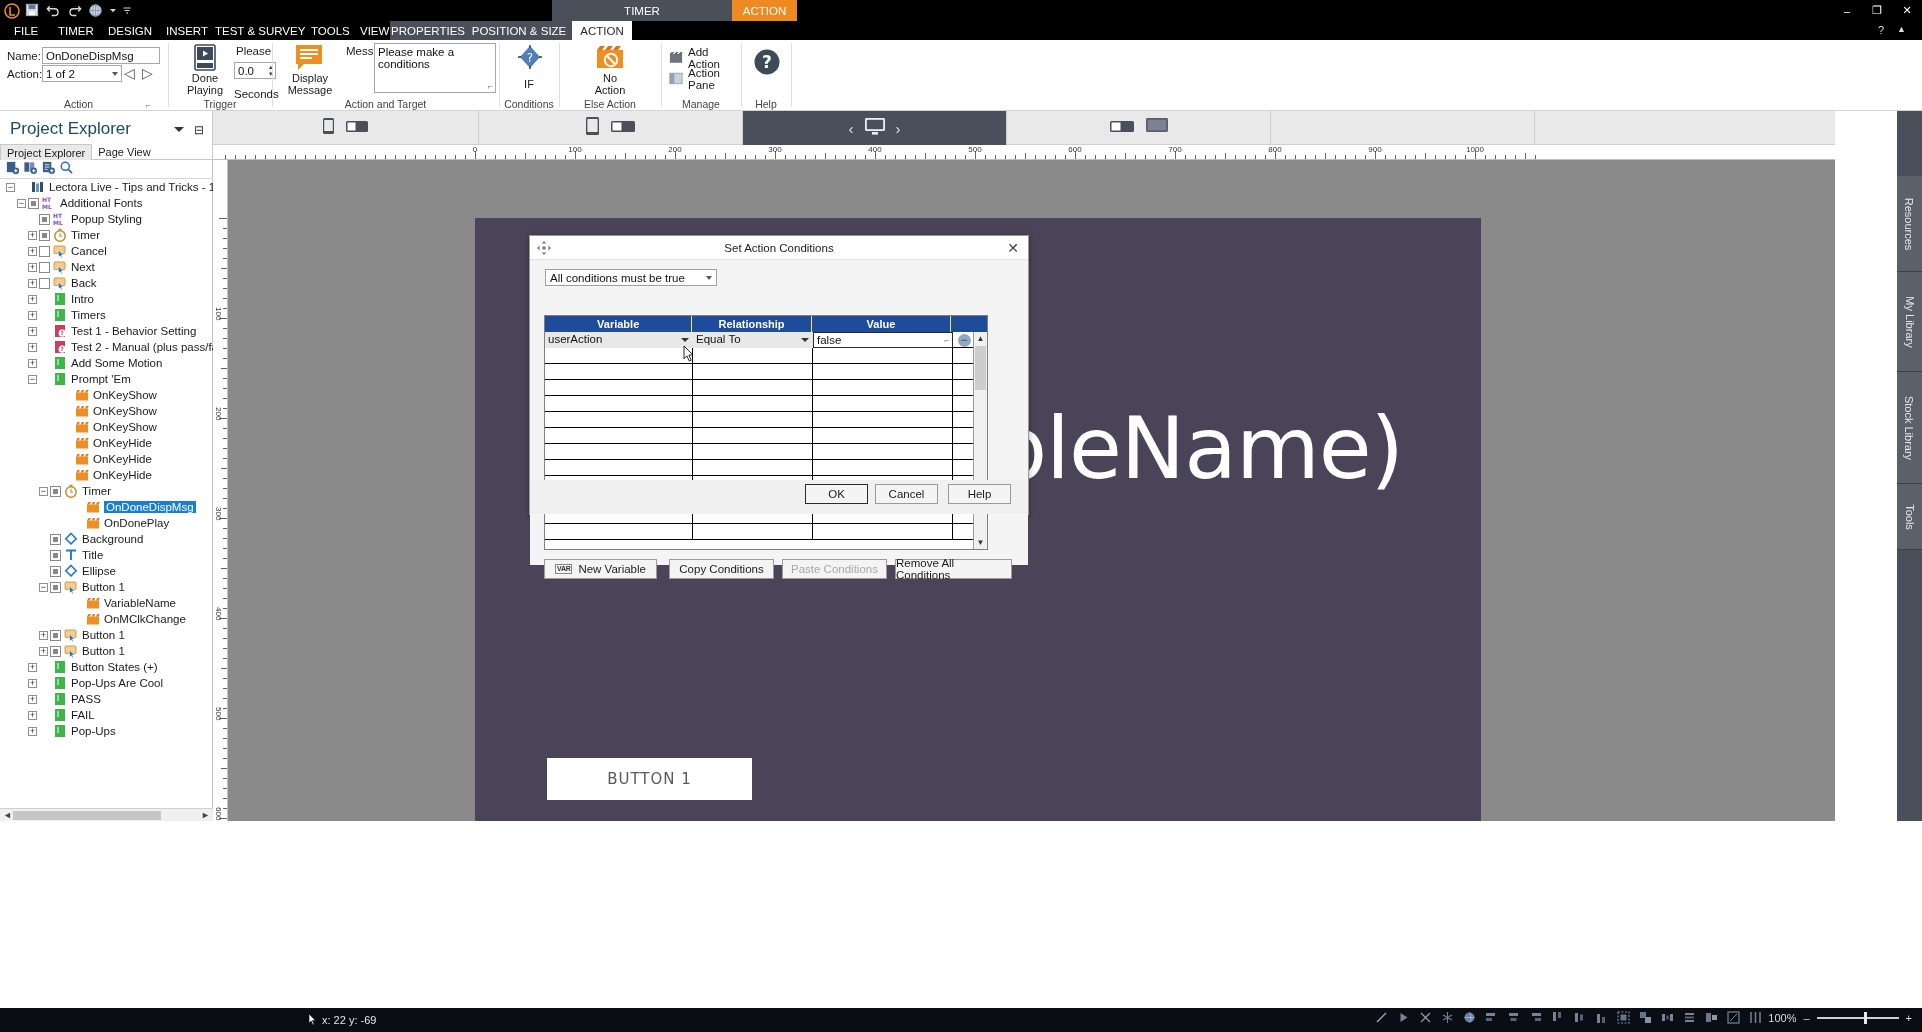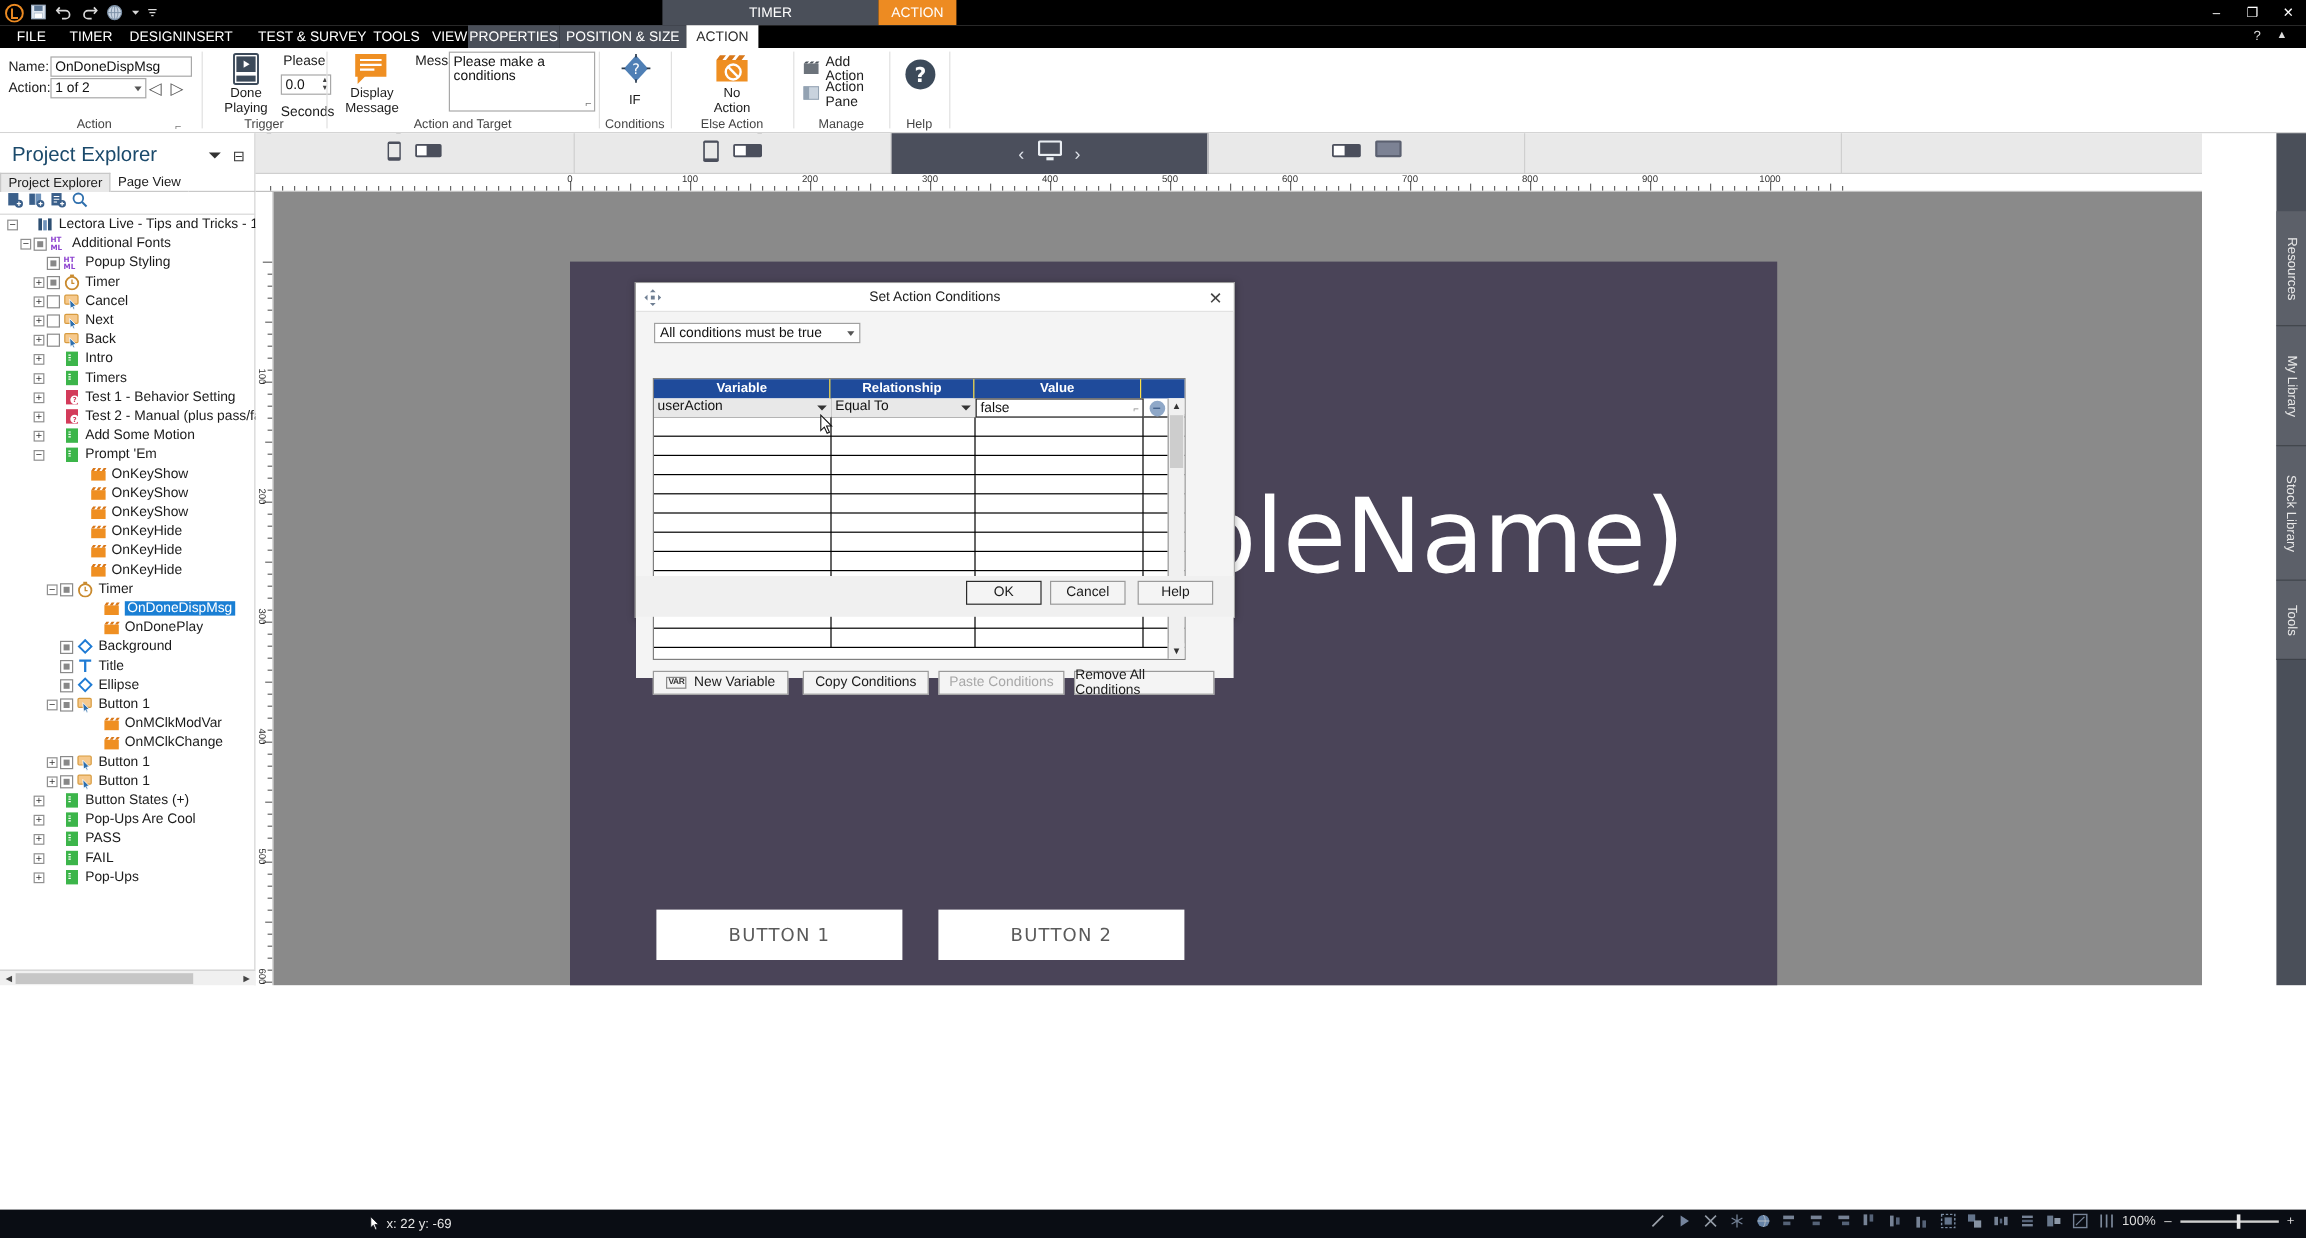--- a/index.html
+++ b/index.html
@@ -334,21 +334,21 @@
       <div>–</div>
       <div>❐</div>
       <div>✕</div>
     </div>
   </div>
 
   <div class="tabbar">
     <div class="tab" style="left:6px">FILE</div>
     <div class="tab" style="left:50px">TIMER</div>
     <div class="tab" style="left:100px">DESIGN</div>
-    <div class="tab" style="left:144px">INSERT</div>
+    <div class="tab" style="left:158px">INSERT</div>
     <div class="tab" style="left:207px">TEST &amp; SURVEY</div>
     <div class="tab" style="left:303px">TOOLS</div>
     <div class="tab" style="left:352px">VIEW</div>
     <div class="tab ctx" style="left:390px; width:76px">PROPERTIES</div>
     <div class="tab ctx" style="left:466px; width:106px">POSITION &amp; SIZE</div>
     <div class="tab active-ctx" style="left:572px; width:60px">ACTION</div>
     <div style="position:absolute;right:38px;top:3px;font-size:11px;color:#ddd">?</div>
     <div style="position:absolute;right:16px;top:3px;font-size:9px;color:#ddd">▲</div>
   </div>
 
@@ -787,21 +787,21 @@
           <span class="tx">Button 1</span>
         </div>
         <div class="trow">
           <span style="width:61px;flex:none"></span>
           <span class="expsp"></span>
           <span class="chksp"></span>
           <span class="ico"><svg width="14" height="14" viewBox="0 0 14 14">
               <rect x="1" y="4.5" width="12" height="8" fill="#ef8f22"></rect>
               <path d="M1 4.5l1.6-2.4h2.4L3.4 4.5zM5.4 4.5L7 2.1h2.4L7.8 4.5zM9.8 4.5l1.6-2.4h2.4l-1.6 2.4z" fill="#d9781a"></path>
             </svg></span>
-          <span class="tx">OnMClkModVar</span>
+          <span class="tx">VariableName</span>
         </div>
         <div class="trow">
           <span style="width:61px;flex:none"></span>
           <span class="expsp"></span>
           <span class="chksp"></span>
           <span class="ico"><svg width="14" height="14" viewBox="0 0 14 14">
               <rect x="1" y="4.5" width="12" height="8" fill="#ef8f22"></rect>
               <path d="M1 4.5l1.6-2.4h2.4L3.4 4.5zM5.4 4.5L7 2.1h2.4L7.8 4.5zM9.8 4.5l1.6-2.4h2.4l-1.6 2.4z" fill="#d9781a"></path>
             </svg></span>
           <span class="tx">OnMClkChange</span>
@@ -1154,21 +1154,20 @@
       <div style="position:absolute;right:0;top:638px;height:1px;width:4px;background:#666"></div>
       <div style="position:absolute;right:0;top:648px;height:1px;width:4px;background:#666"></div>
       <div style="position:absolute;right:0;top:658px;height:1px;width:8px;background:#666"></div>
       <div style="position:absolute;left:1px;top:647px;font-size:8px;color:#333;writing-mode:vertical-rl">600</div>
     </div>
 
   <div class="canvas-outer">
     <div class="page">
       <div class="bigtext">VAR (VariableName)</div>
       <div class="pgbtn" style="left:72px;top:540px;width:205px">BUTTON 1</div>
-      <div class="pgbtn" style="left:307px;top:540px;width:205px">BUTTON 2</div>
     </div>
   </div>
 
   <div class="rightbar">
     <div class="rtab" style="top:65px;height:96px">
         <span>Resources</span>
       </div>
     <div class="rtab" style="top:161px;height:100px">
         <span>My Library</span>
       </div>

